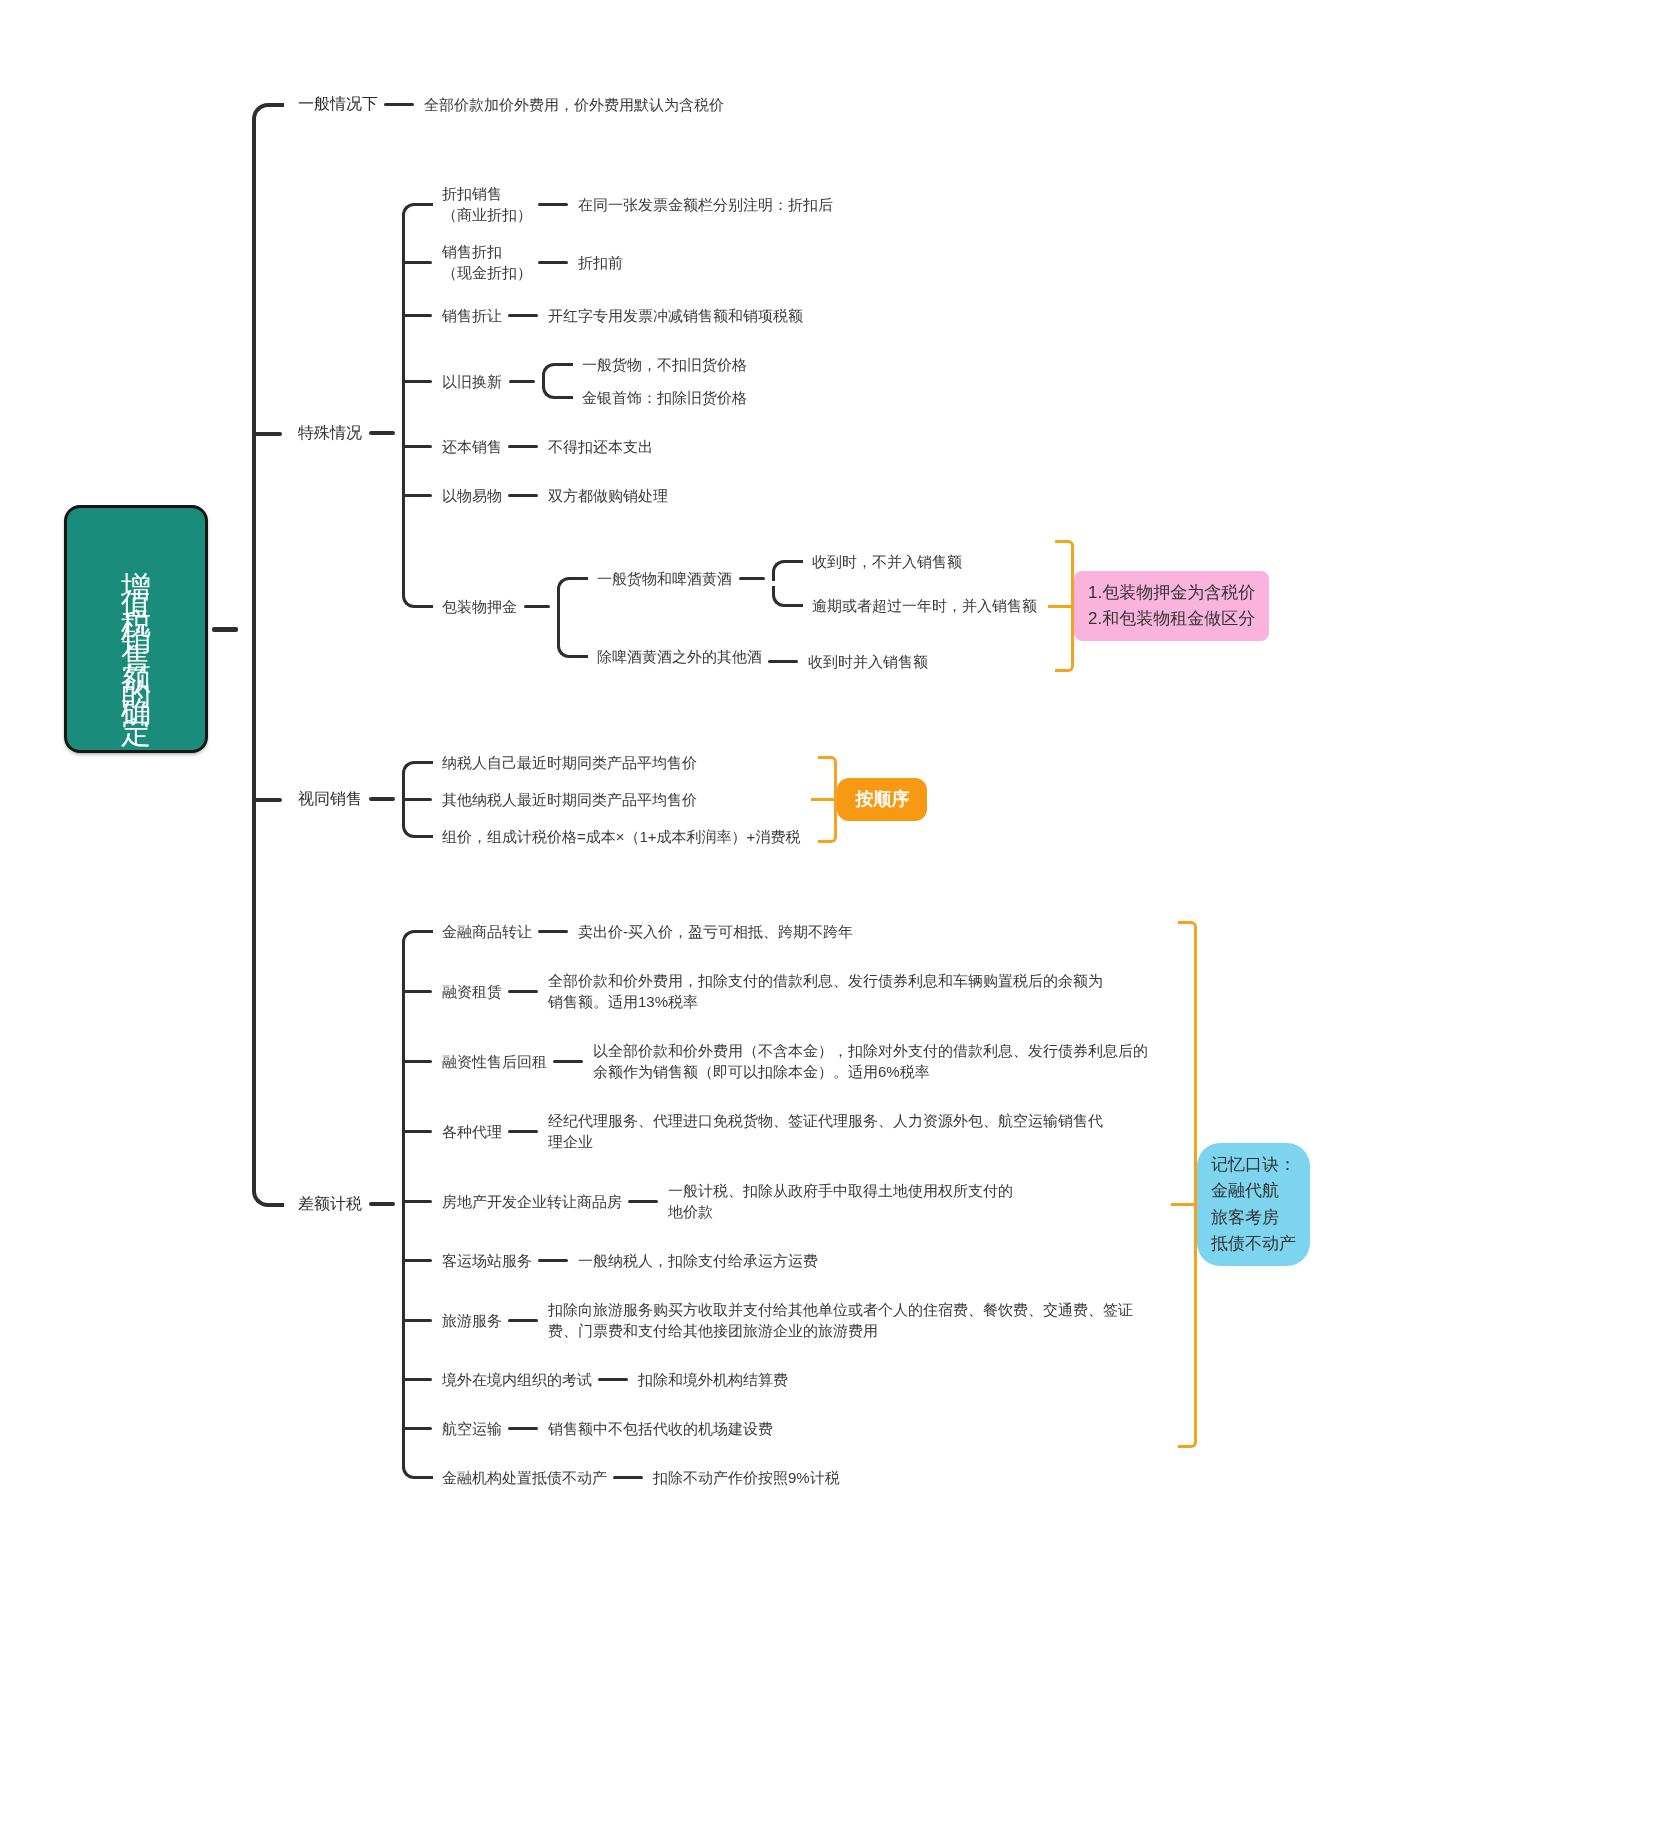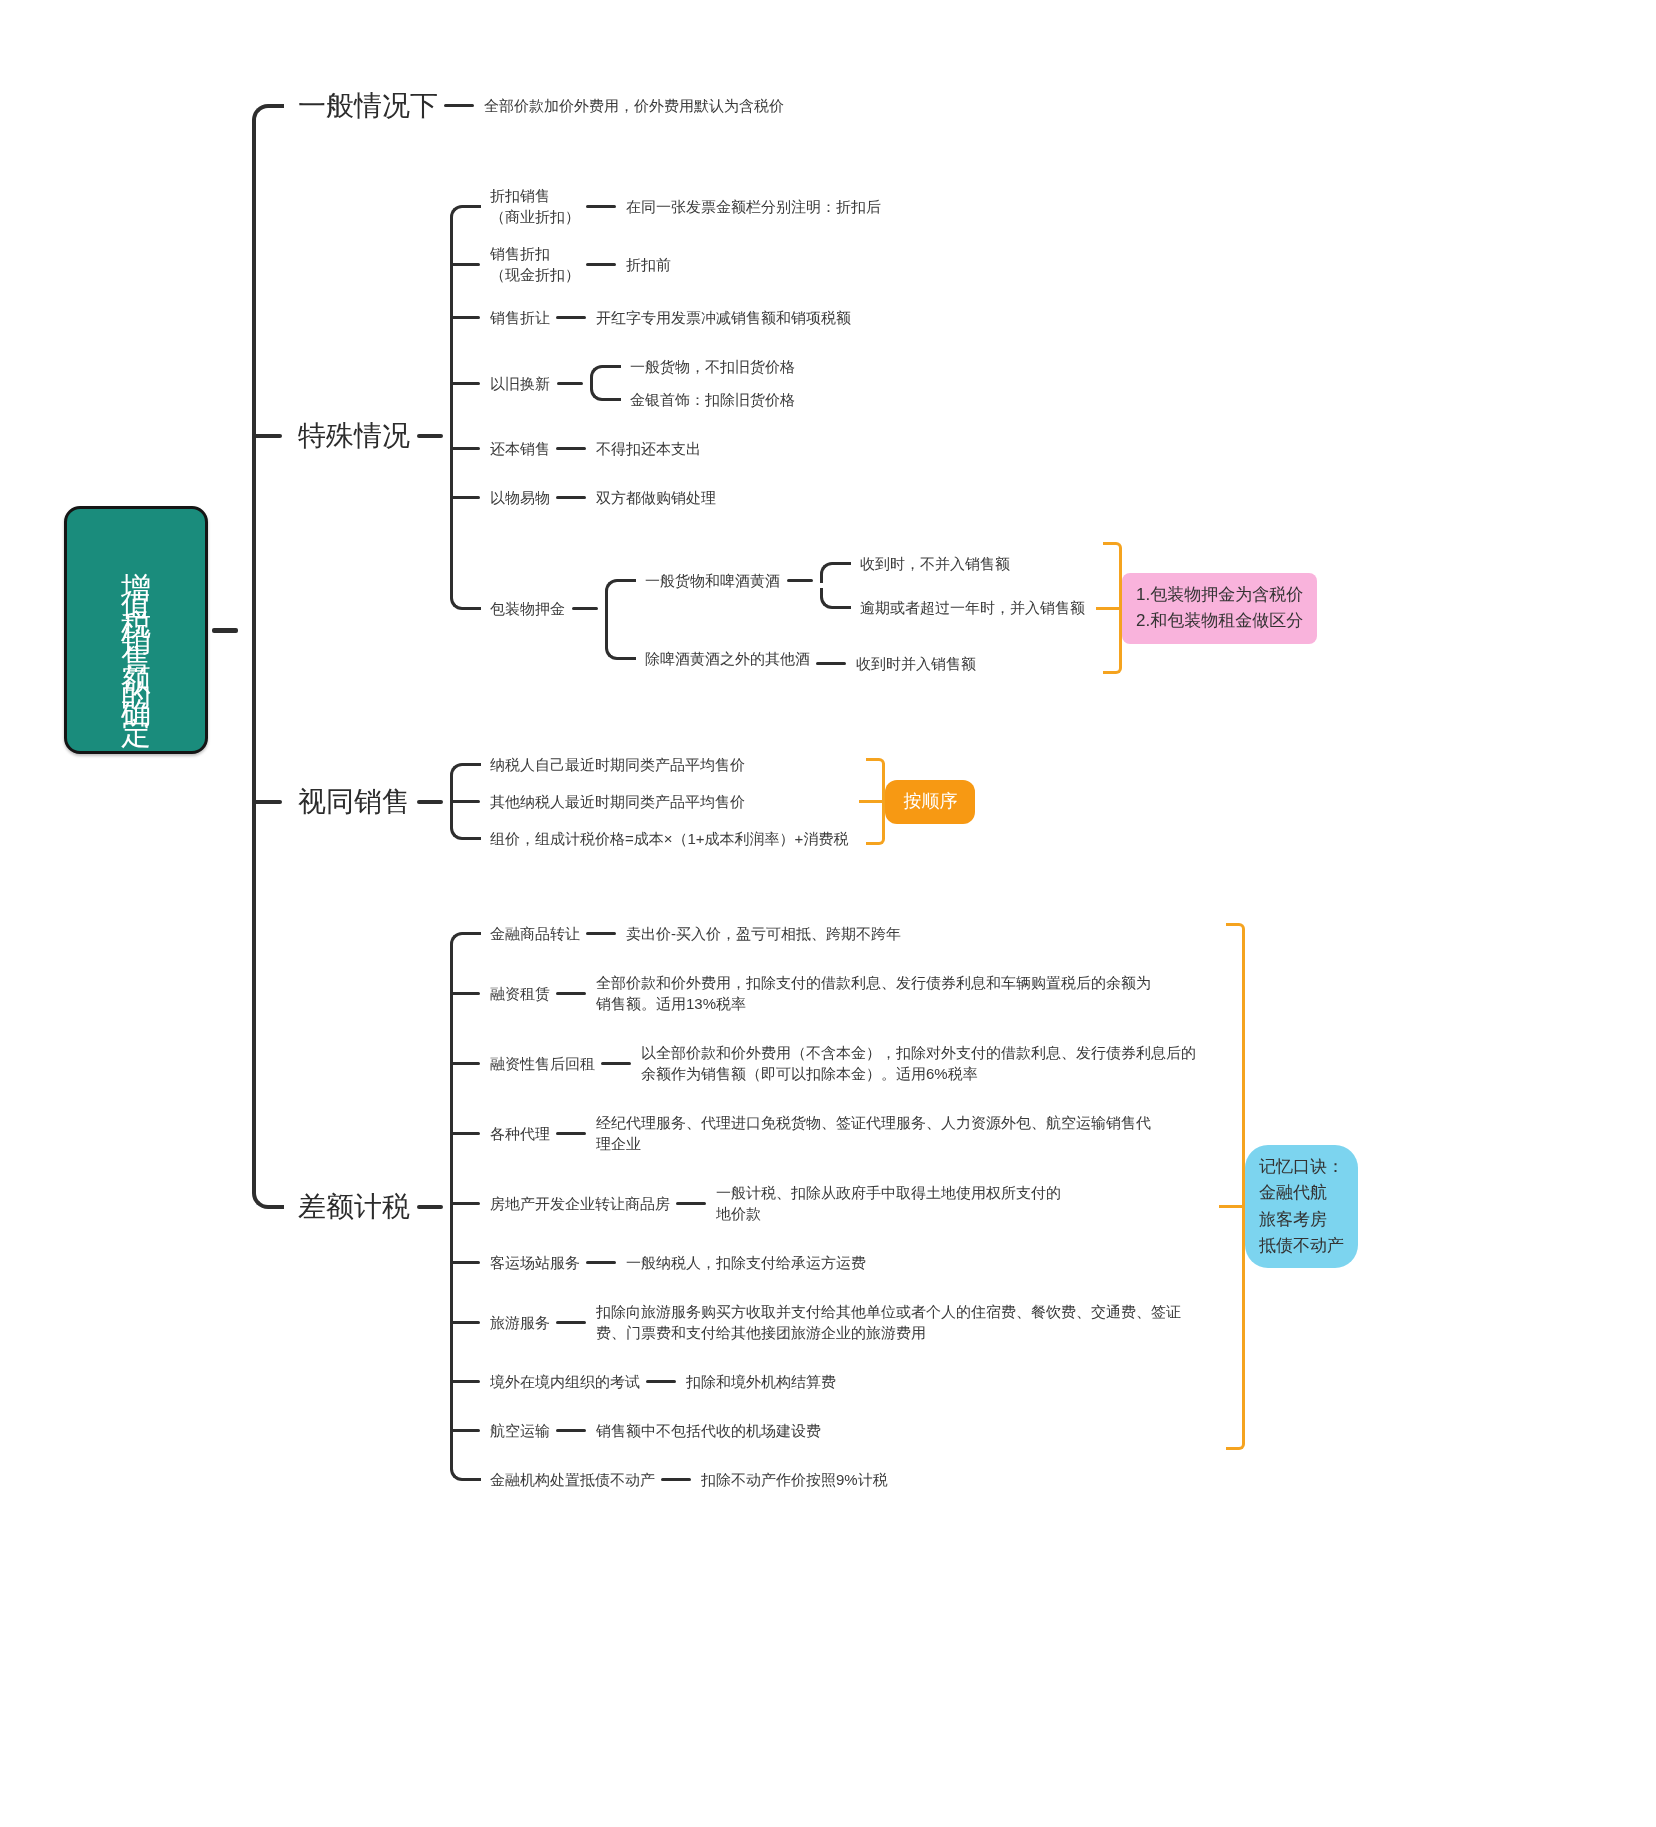--- a/index.html
+++ b/index.html
@@ -53,41 +53,41 @@
     border-bottom-left-radius:var(--rad);
   }
   .kids > .row:last-child:not(:only-child)::after{display:none;}
   
   .root-box{
     writing-mode:vertical-rl;text-orientation:upright;letter-spacing:18px;
     font-size:30px;font-weight:500;color:#ffffff;background:#1a8c7c;
     border:3px solid #151515;border-radius:16px;padding:40px 48px;
     margin-bottom:330px;box-shadow:0 2px 3px rgba(0,0,0,0.25);
   }
-  .topic{font-size:28px;font-weight:500;color:#2c2c2c;}
+  .topic{font-size:16px;font-weight:500;color:#2c2c2c;}
   .sub{font-size:15px;color:#3a3a3a;}
   
   .bracket{
     flex:0 0 auto;align-self:stretch;width:16px;
     border:3px solid #f5a31f;border-left:none;border-radius:0 6px 6px 0;
     margin:12px 0 12px 18px;
   }
   .kids.k0 > .row:nth-child(4) > .bracket{margin-bottom:54px;margin-top:14px;}
   .note{
     flex:0 0 auto;align-self:center;position:relative;
     padding:9px 14px;border-radius:8px;font-size:17px;line-height:1.55;
     white-space:pre-line;color:#333333;
   }
   .note::before{
     content:'';position:absolute;left:-26px;top:calc(50% - 1.5px);
     width:26px;height:3px;background:#f5a31f;
   }
   .note-pink{background:#f9b3dc;}
   .note-blue{background:#7cd4ef;border-radius:23px;}
-  .note-orange{background:#f79913;color:#ffffff;font-size:18px;padding:8px 18px;border-radius:12px;}
+  .note-orange{background:#f79913;color:#ffffff;font-size:18px;padding:8px 18px;border-radius:12px;font-weight:bold;}
 </style>
 </head>
 <body>
 
 <main class="canvas">
     <div class="row d0 fork">
       <div class="label root-box">增值税销售额的确定</div>
       <div class="kids k0">
         <div class="row d1 single">
           <div class="label topic">一般情况下</div>

